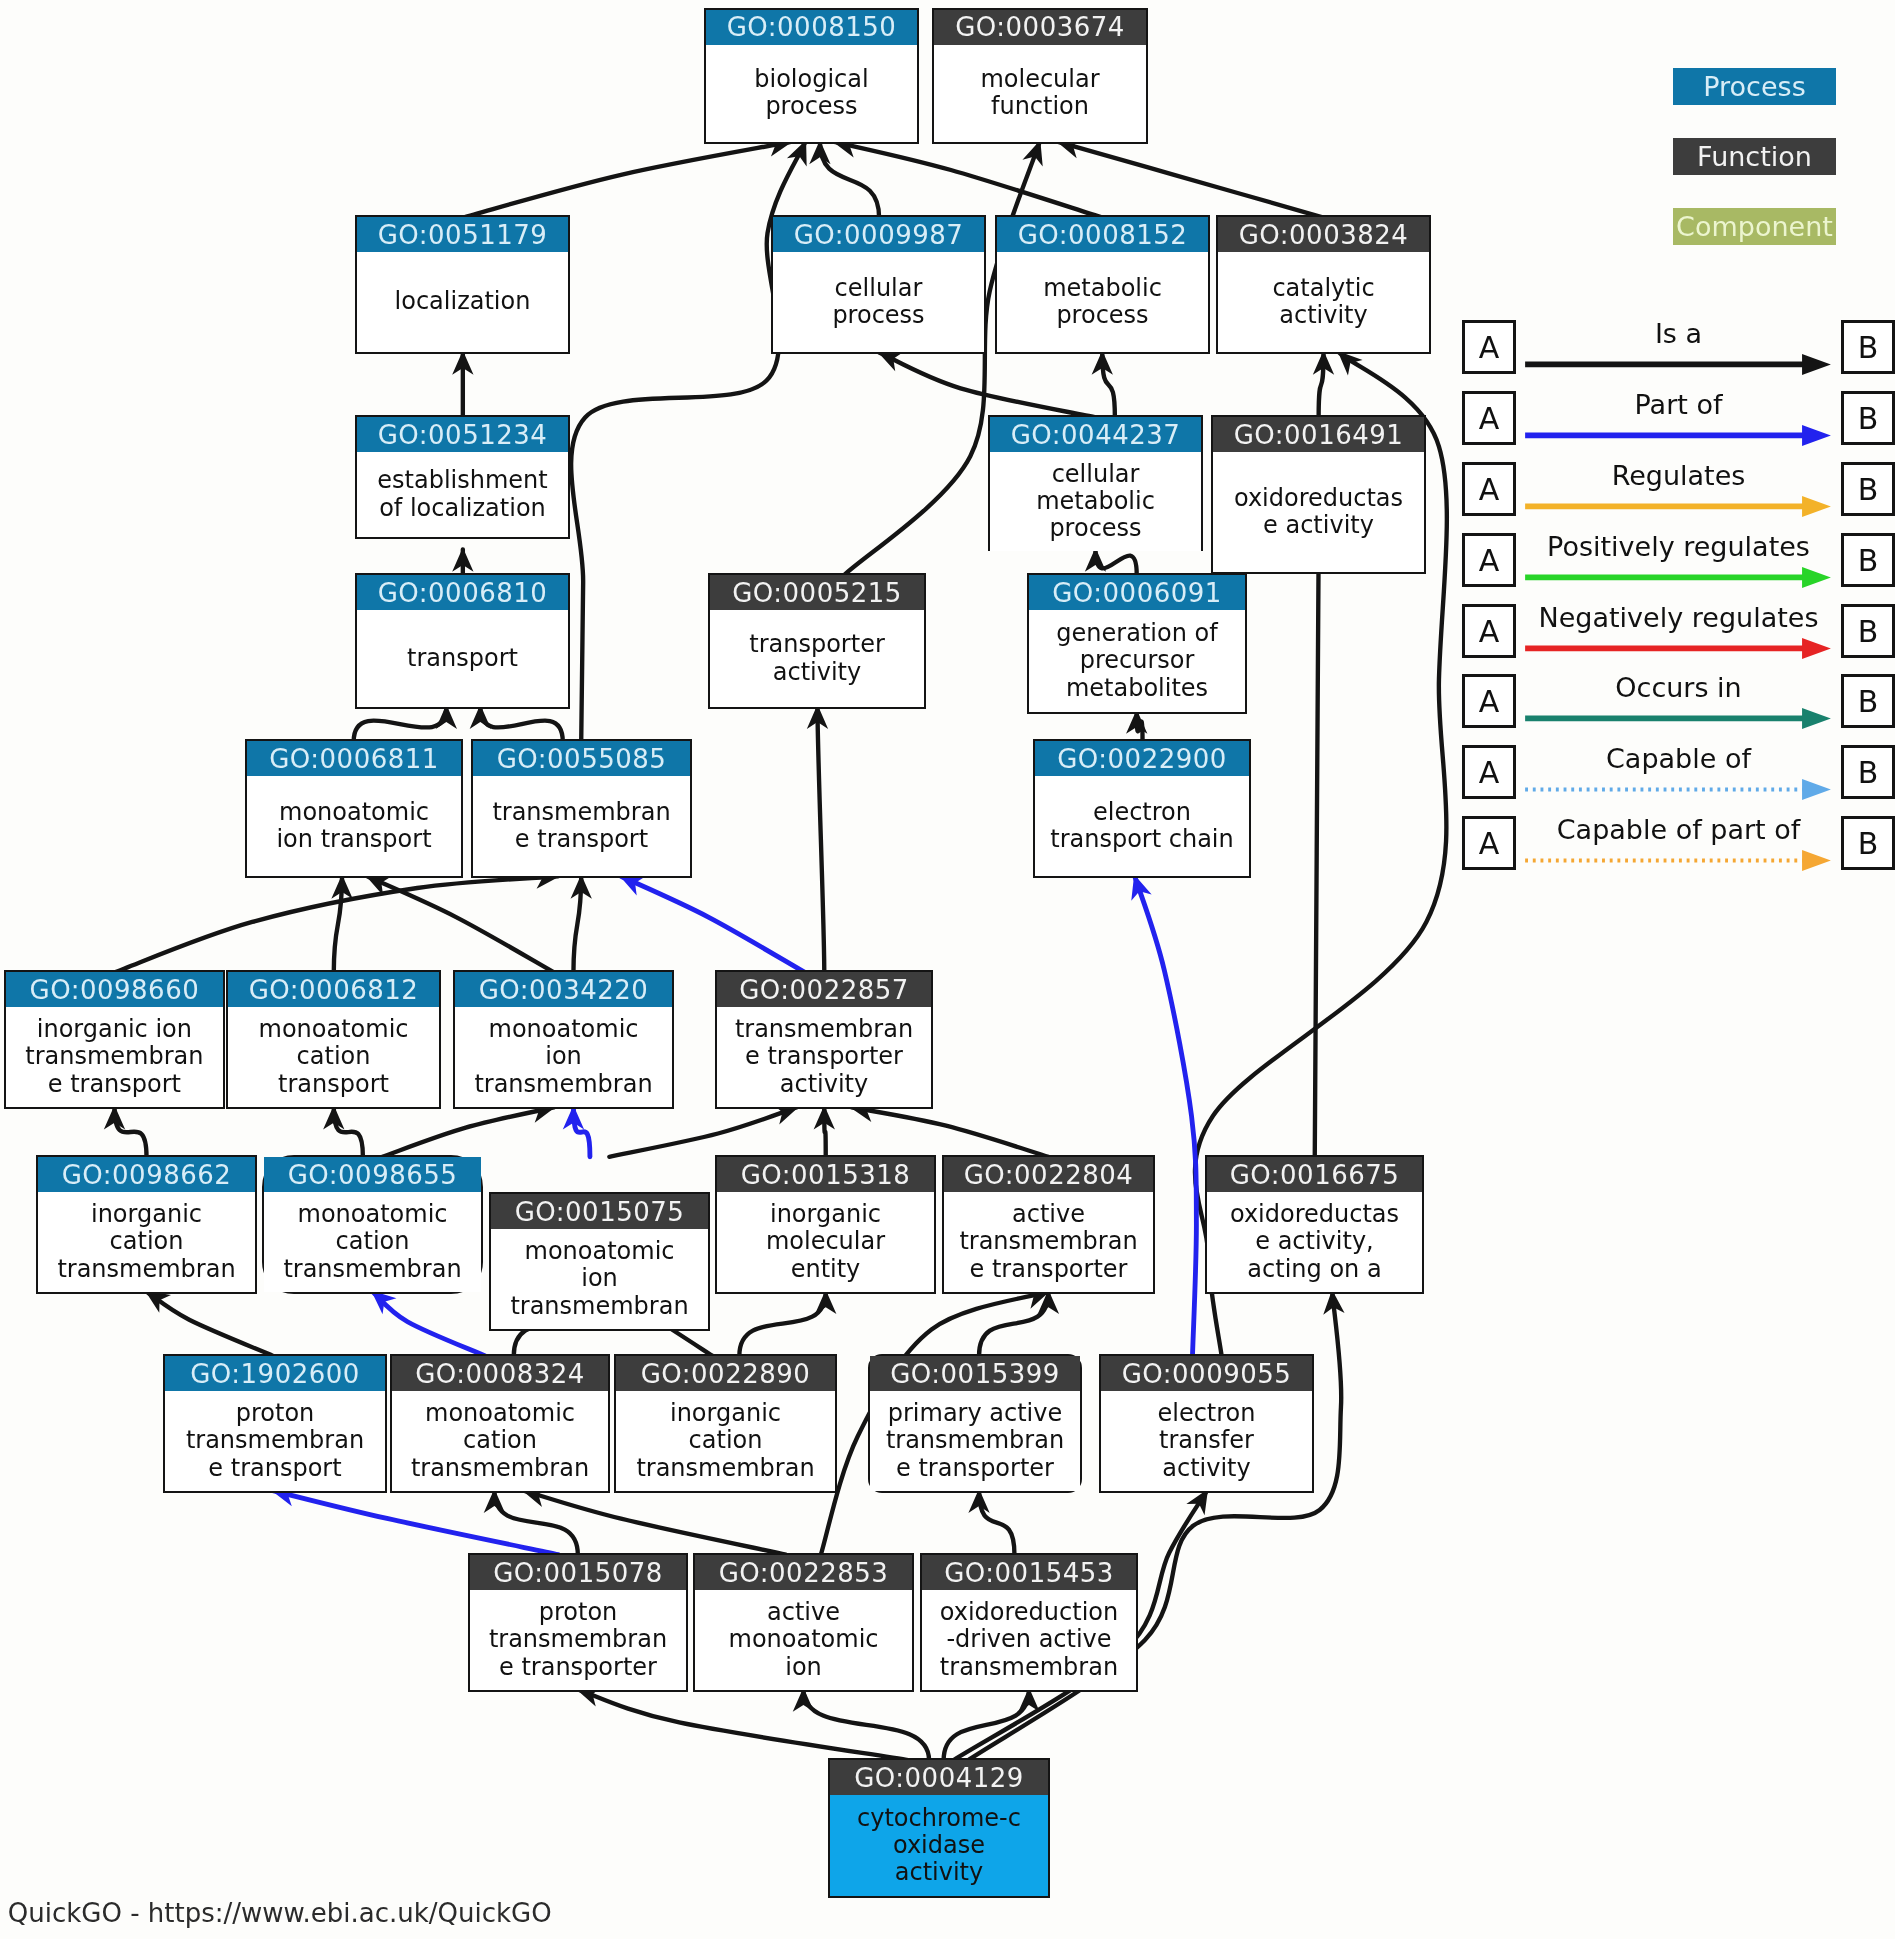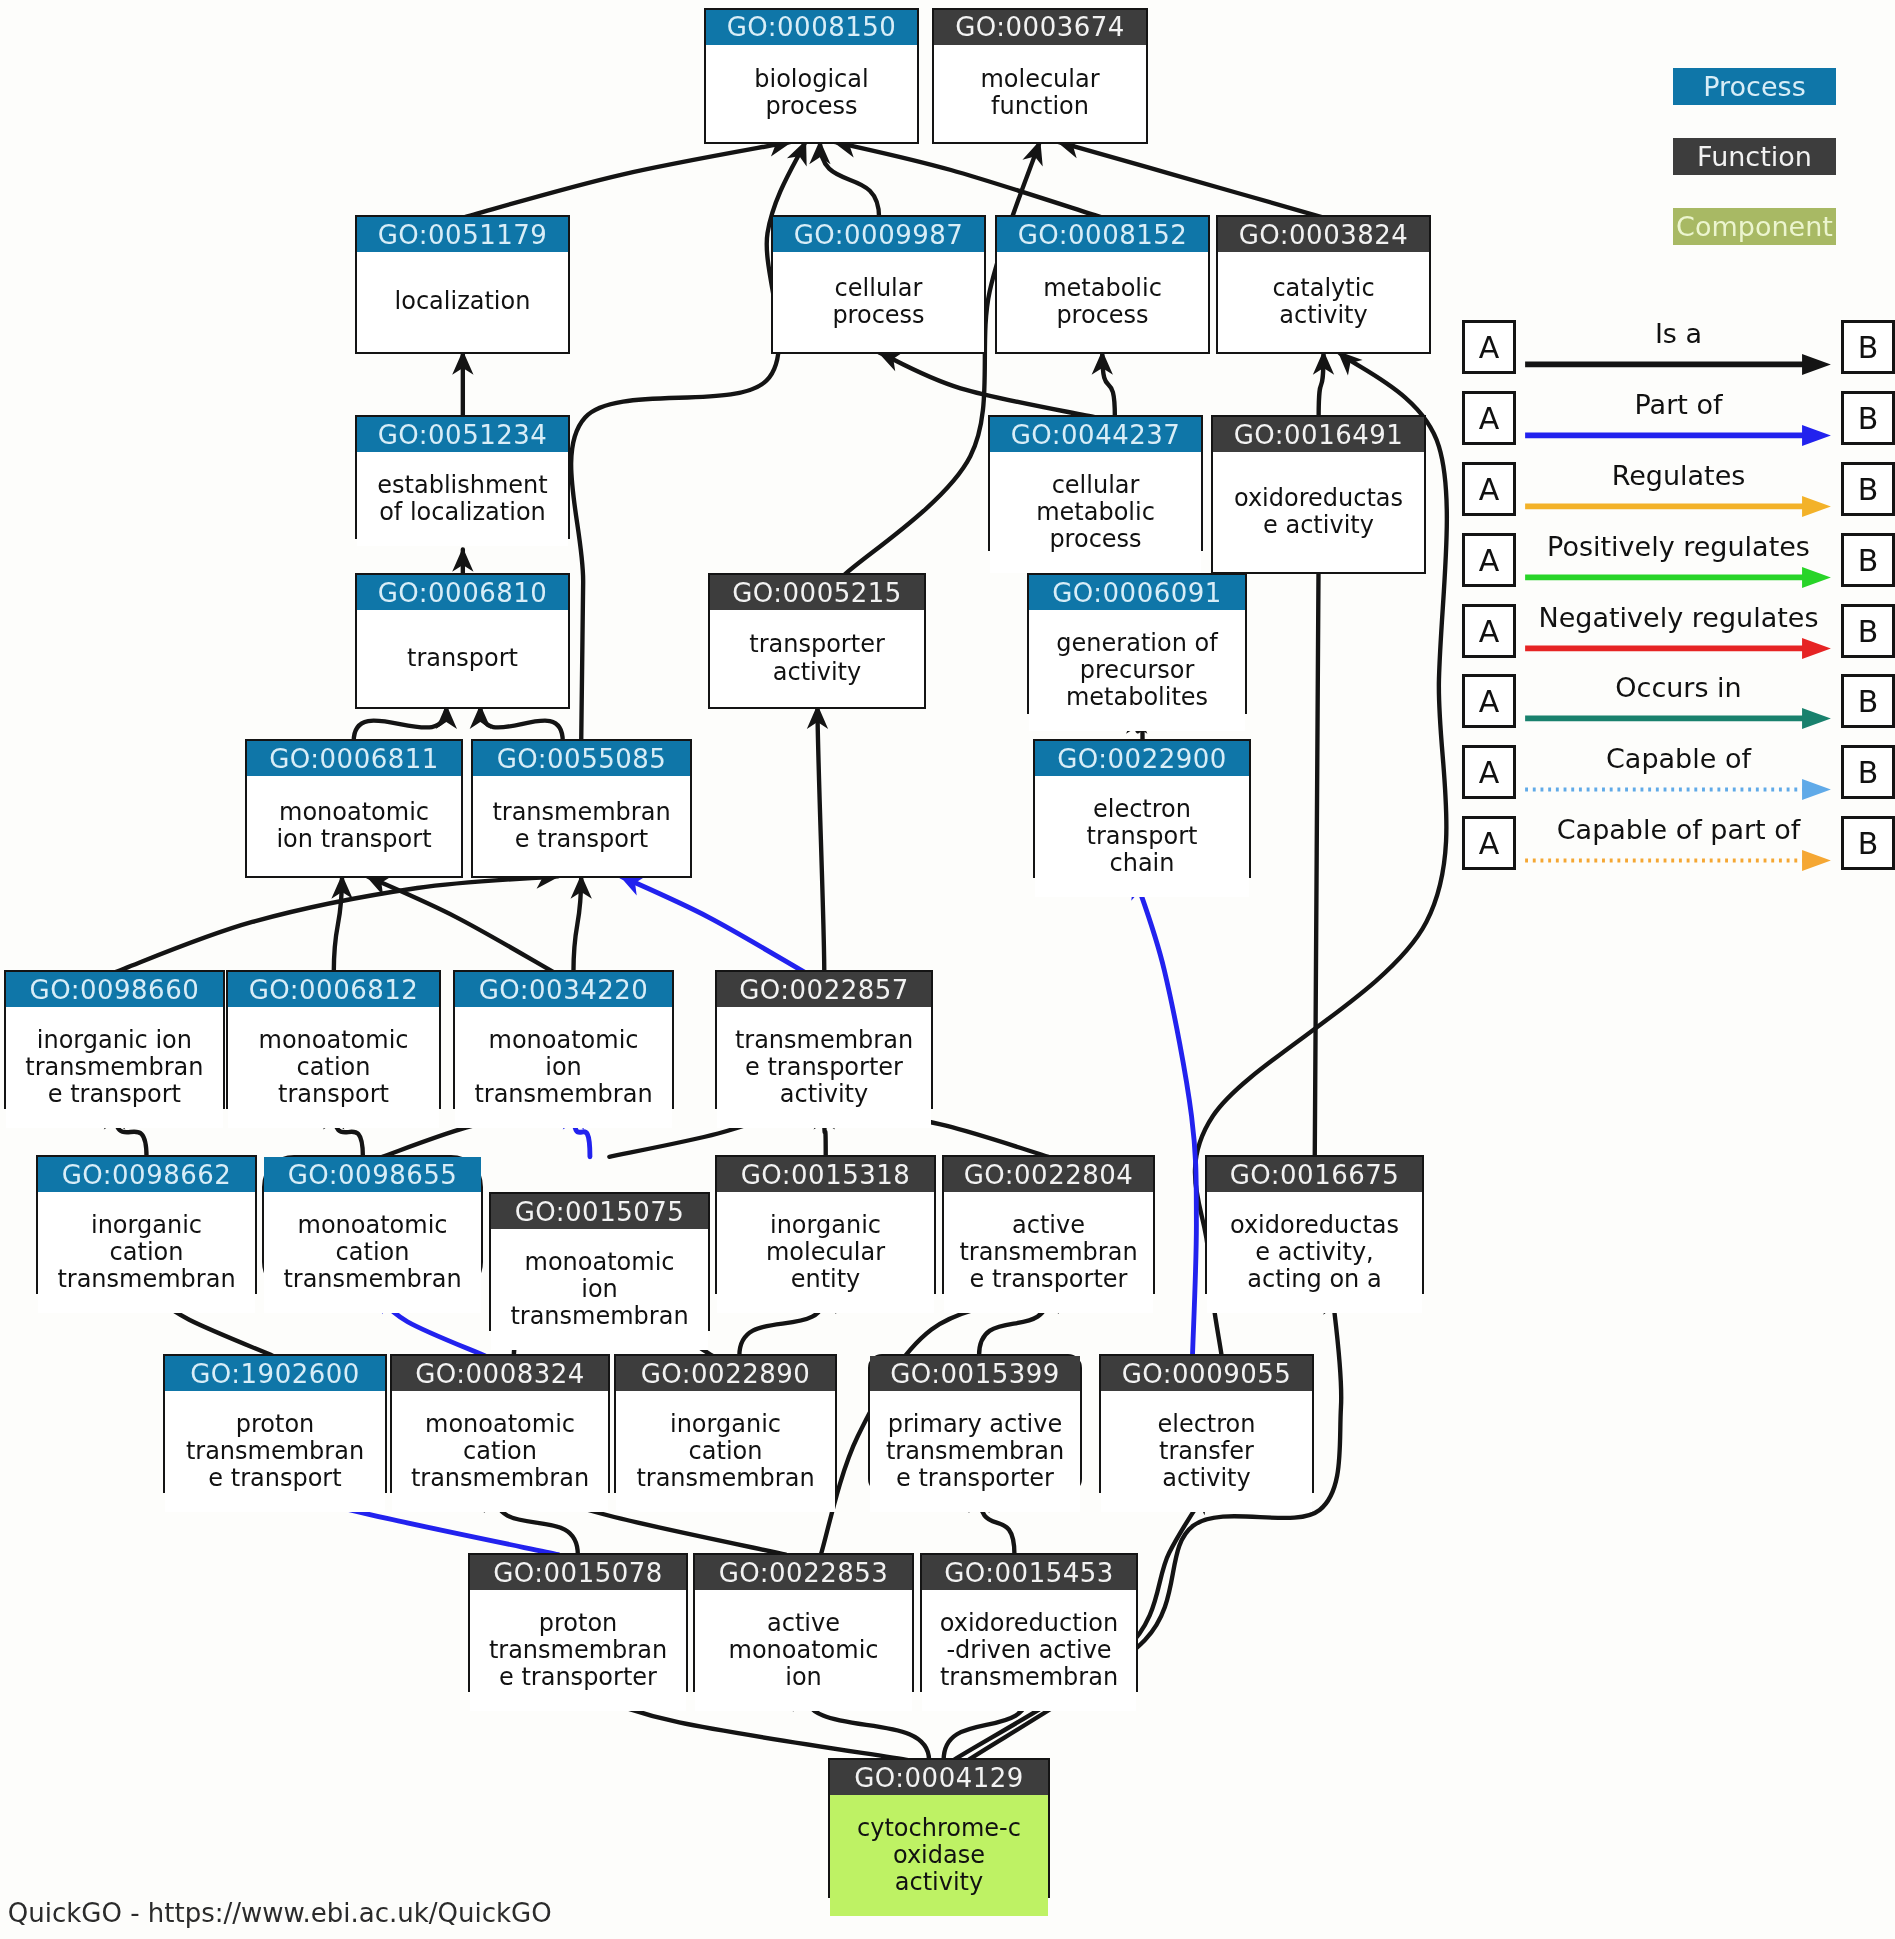--- a/index.html
+++ b/index.html
@@ -17,23 +17,23 @@
   }
   .node-header{
     flex:0 0 35px;display:flex;align-items:center;justify-content:center;
     font-size:26px;letter-spacing:0.5px;
   }
   .node-header.process{background:#0f76a8;color:#d8edf7;}
   .node-header.function{background:#3d3d3d;color:#f2f2f2;}
   .node-body{
     flex:1 1 auto;display:flex;align-items:center;justify-content:center;
     text-align:center;font-size:24px;line-height:1.13;color:#111;
-    white-space:pre-line;padding:20px;background:#ffffff;
-  }
-  .node.highlight .node-body{background:#bef264;}
+    white-space:pre-line;padding:9px;background:#ffffff;
+  }
+  .node.highlight .node-body{background:#0ea5e9;}
   .type-chip{
     position:absolute;width:163px;height:37px;display:flex;align-items:center;
     justify-content:center;font-size:27px;
   }
   .rel-row{position:absolute;left:1462px;width:433px;height:58px;}
   .rel-box{
     position:absolute;top:0;width:54px;height:54px;border:3.4px solid #141414;
     background:#fff;box-sizing:border-box;display:flex;align-items:center;
     justify-content:center;font-size:30px;color:#111;
   }

